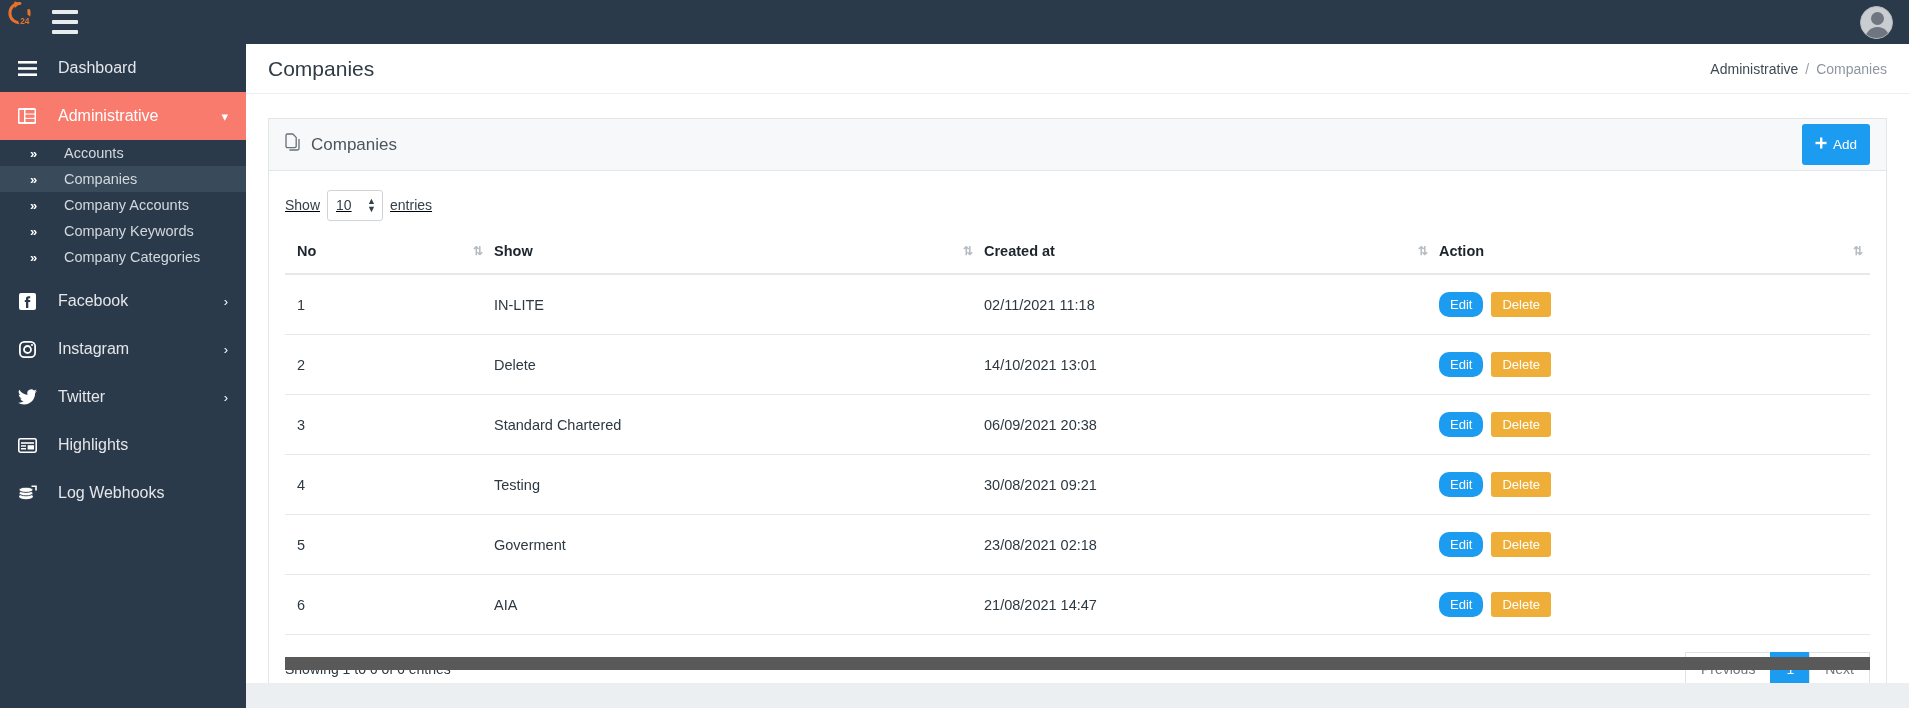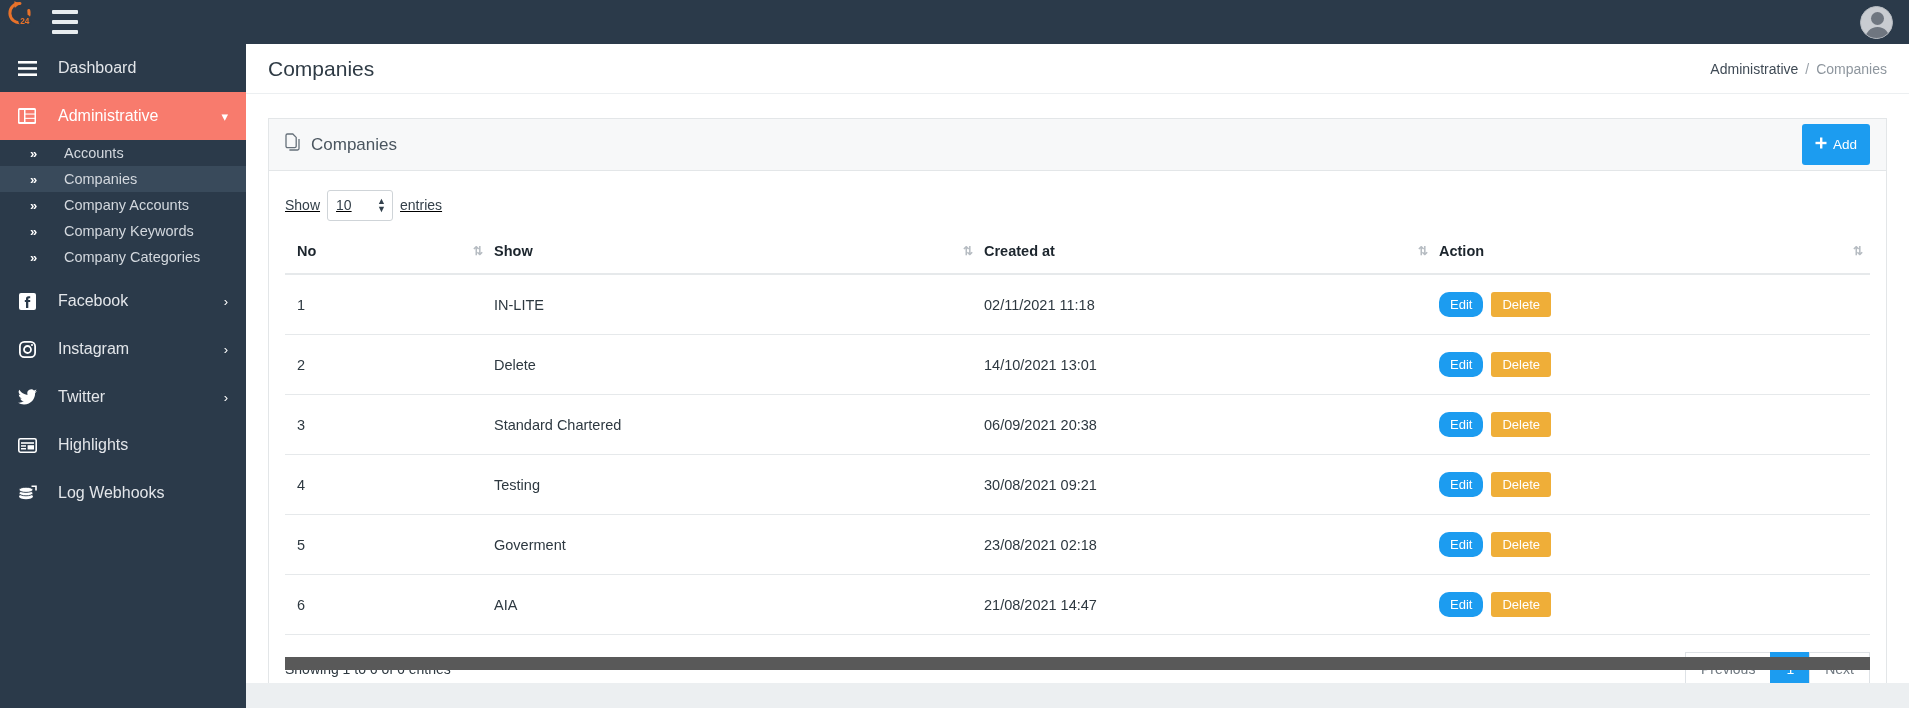--- a/index.html
+++ b/index.html
@@ -166,21 +166,21 @@
     cursor: pointer;
     font-family: "Liberation Sans", sans-serif;
   }
 
   .card-body { padding: 14px 16px 0 16px; flex: 1; position: relative; }
 
   .dt-top { display: flex; align-items: center; height: 40px; text-decoration: underline; }
   .dt-length { display: flex; align-items: center; font-size: 14px; color: #34404a; gap: 7px; }
   .sel-wrap { position: relative; display: inline-block; }
   .sel-box {
-    width: 66px; height: 31px;
+    width: 56px; height: 31px;
     border: 1px solid #cfd4d8; border-radius: 3px;
     background: #fff;
     font-size: 14px; color: #34404a;
     padding-left: 8px;
     display: flex; align-items: center;
     cursor: pointer;
   }
   .sel-arrows {
     position: absolute; right: 7px; top: 50%; transform: translateY(-50%);
     font-size: 9px; color: #32404c; line-height: 8px; text-align: center;

